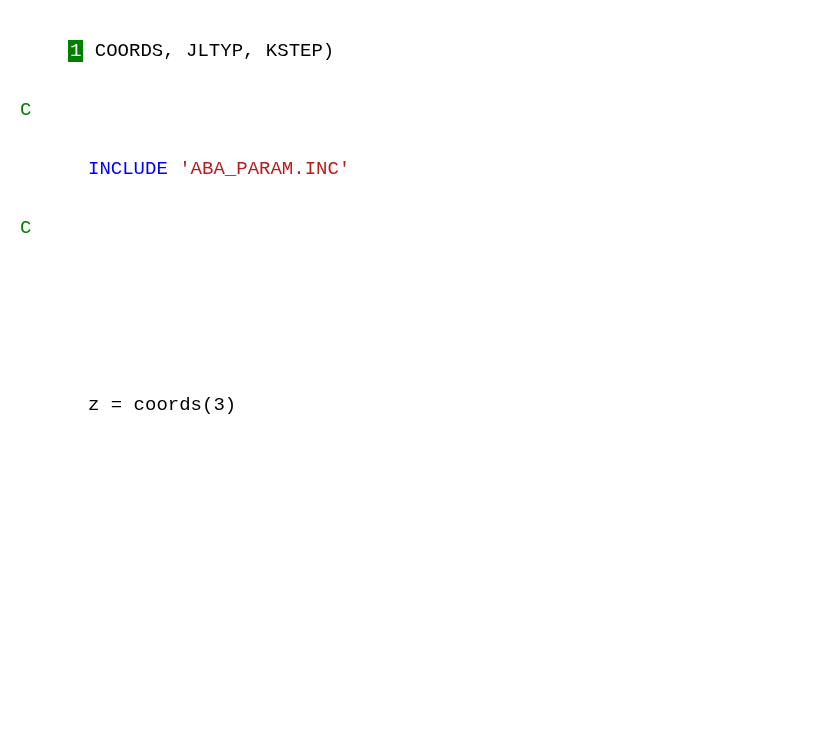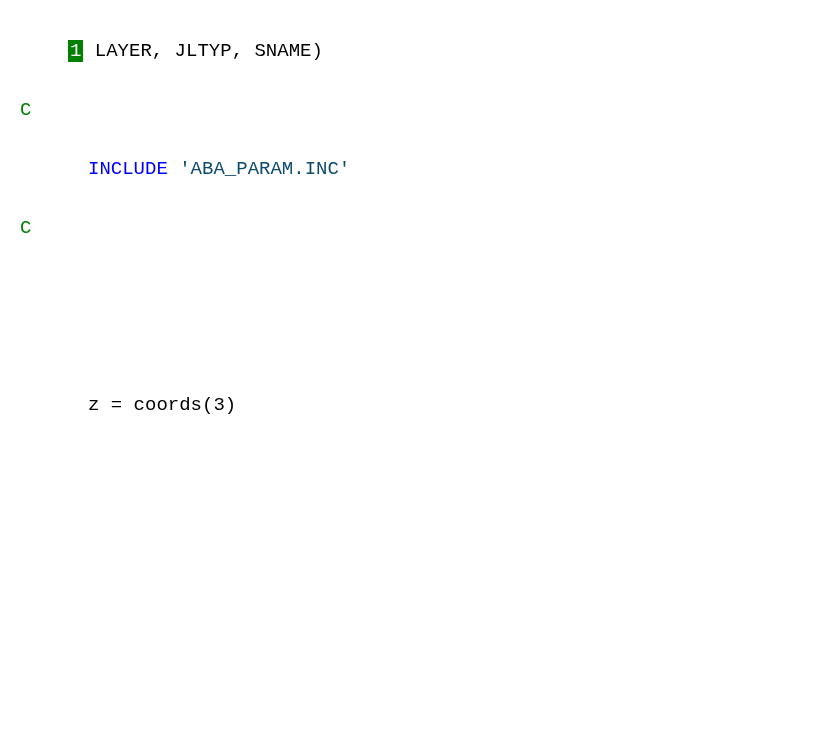--- a/index.html
+++ b/index.html
@@ -9,37 +9,37 @@
     font-family: "Courier New", "SimSun", monospace;
     font-size: 19px;
     line-height: 1.55;
     color: #000;
     width: 838px;
   }
   .code {
     white-space: pre;
   }
   .t-blue  { color: #0000ff; }
-  .t-red   { color: #0c4a6e; }
+  .t-red   { color: #b91c1c; }
   .t-black { color: #000000; }
   .t-green { color: #008000; }
   .contline {
     background: #007f00;
     color: #ffffff;
     padding: 0 2px;
   }
   .line { display: block; padding-left: 20px; }
   .col1 { padding-left: 20px; }
   .ind  { padding-left: 88px; }
 </style>
 </head>
 <body>
 
 <div class="code">
-<span class="line" style="padding-left:68px"><span class="contline">1</span><span class="t-black"> LAYER, JLTYP, SNAME)</span></span>
+<span class="line" style="padding-left:68px"><span class="contline">1</span><span class="t-black"> COORDS, JLTYP, KSTEP)</span></span>
 <span class="line col1 t-green">C</span>
 <span class="line ind"><span class="t-blue">INCLUDE </span><span class="t-red">'ABA_PARAM.INC'</span></span>
 <span class="line col1 t-green">C</span>
 <span class="line ind"> </span>
 <span class="line ind"> </span>
 <span class="line ind t-black">z = coords(3)</span>
 
 
 
 

